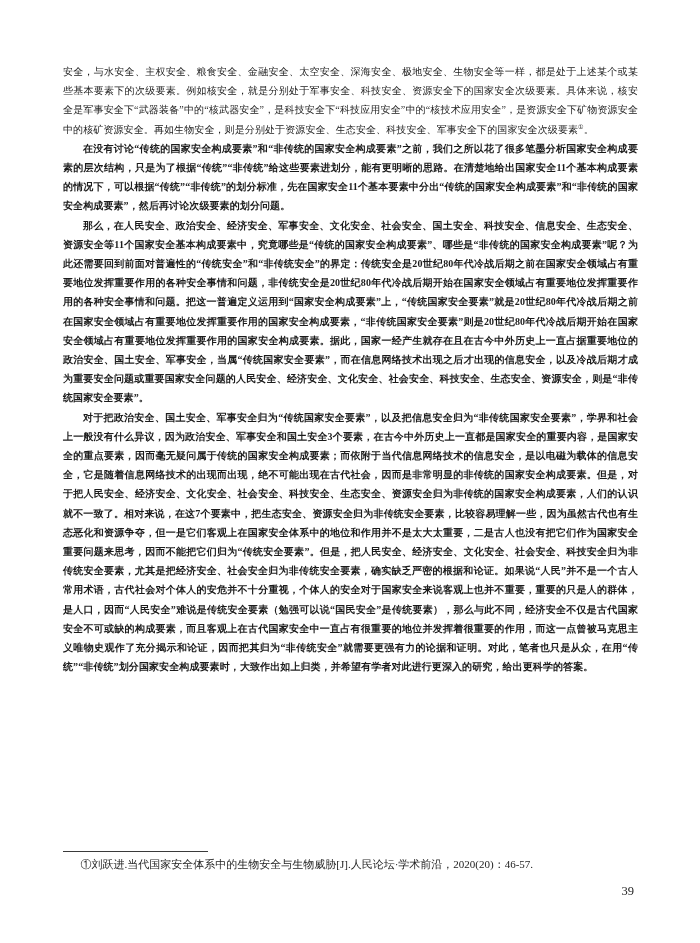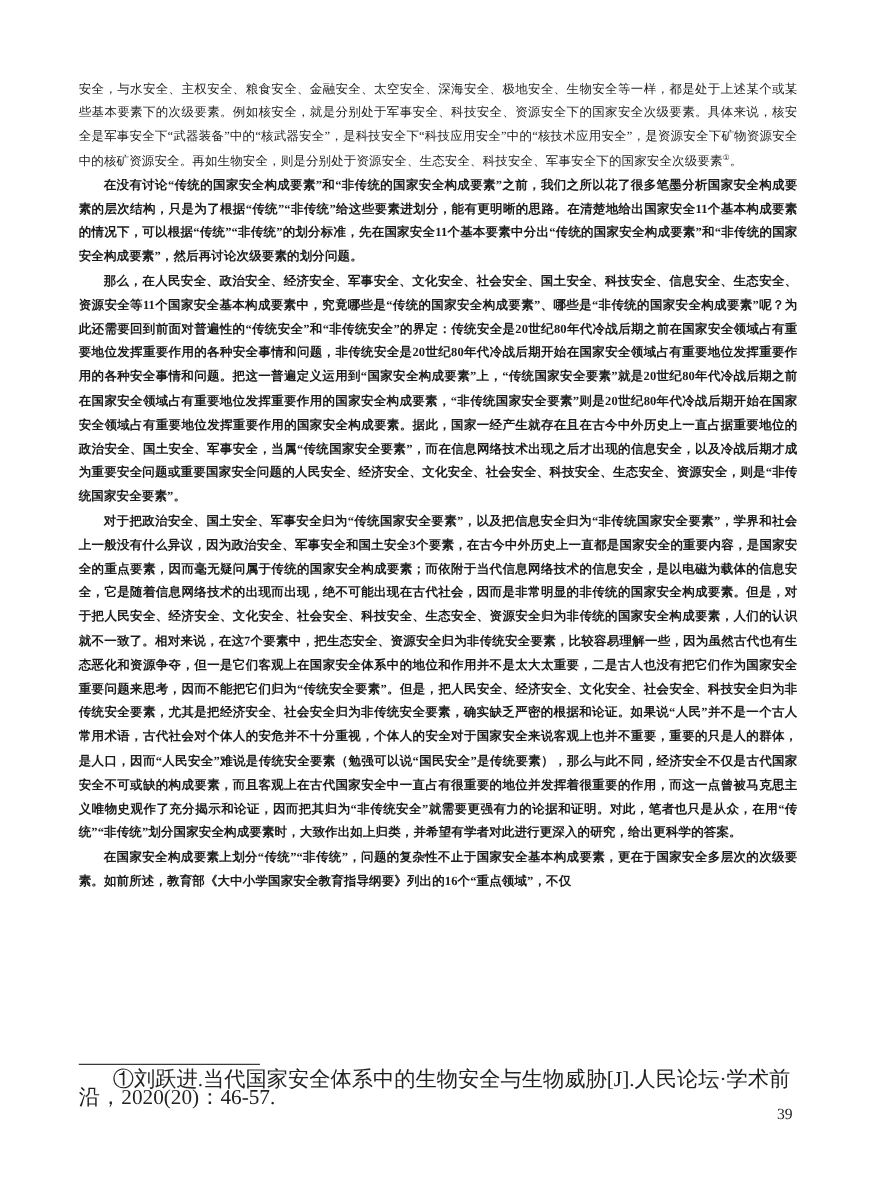--- a/index.html
+++ b/index.html
@@ -39,21 +39,21 @@
     width: 575px;
   }
   .fn-rule {
     width: 145px;
     height: 0;
     border-top: 1px solid #3a3a3a;
     margin-bottom: 5px;
   }
   .footnote {
     margin: 0;
-    font-size: 17px;
+    font-size: 11px;
     line-height: 14px;
     text-indent: 1.6em;
     color: #222222;
   }
   .pageno {
     position: absolute;
     right: 66px;
     top: 884px;
     font-size: 12.5px;
     color: #1b1b1b;
@@ -62,21 +62,20 @@
 </style>
 </head>
 <body>
 
 <div class="sheet">
   <div class="textblock">
       <p class="para"><span>安全，与水安全、主权安全、粮食安全、金融安全、太空安全、深海安全、极地安全、生物安全等一样，都是处于上述某个或某些基本要素下的次级要素。例如核安全，就是分别处于军事安全、科技安全、资源安全下的国家安全次级要素。具体来说，核安全是军事安全下“武器装备”中的“核武器安全”，是科技安全下“科技应用安全”中的“核技术应用安全”，是资源安全下矿物资源安全中的核矿资源安全。再如生物安全，则是分别处于资源安全、生态安全、科技安全、军事安全下的国家安全次级要素</span><sup class="fnmark">①</sup><span>。</span></p>
       <p class="para indent"><span>在没有讨论“传统的国家安全构成要素”和“非传统的国家安全构成要素”之前，我们之所以花了很多笔墨分析国家安全构成要素的层次结构，只是为了根据“传统”“非传统”给这些要素进划分，能有更明晰的思路。在清楚地给出国家安全11个基本构成要素的情况下，可以根据“传统”“非传统”的划分标准，先在国家安全11个基本要素中分出“传统的国家安全构成要素”和“非传统的国家安全构成要素”，然后再讨论次级要素的划分问题。</span></p>
       <p class="para indent"><span>那么，在人民安全、政治安全、经济安全、军事安全、文化安全、社会安全、国土安全、科技安全、信息安全、生态安全、资源安全等11个国家安全基本构成要素中，究竟哪些是“传统的国家安全构成要素”、哪些是“非传统的国家安全构成要素”呢？为此还需要回到前面对普遍性的“传统安全”和“非传统安全”的界定：传统安全是20世纪80年代冷战后期之前在国家安全领域占有重要地位发挥重要作用的各种安全事情和问题，非传统安全是20世纪80年代冷战后期开始在国家安全领域占有重要地位发挥重要作用的各种安全事情和问题。把这一普遍定义运用到“国家安全构成要素”上，“传统国家安全要素”就是20世纪80年代冷战后期之前在国家安全领域占有重要地位发挥重要作用的国家安全构成要素，“非传统国家安全要素”则是20世纪80年代冷战后期开始在国家安全领域占有重要地位发挥重要作用的国家安全构成要素。据此，国家一经产生就存在且在古今中外历史上一直占据重要地位的政治安全、国土安全、军事安全，当属“传统国家安全要素”，而在信息网络技术出现之后才出现的信息安全，以及冷战后期才成为重要安全问题或重要国家安全问题的人民安全、经济安全、文化安全、社会安全、科技安全、生态安全、资源安全，则是“非传统国家安全要素”。</span></p>
       <p class="para indent"><span>对于把政治安全、国土安全、军事安全归为“传统国家安全要素”，以及把信息安全归为“非传统国家安全要素”，学界和社会上一般没有什么异议，因为政治安全、军事安全和国土安全3个要素，在古今中外历史上一直都是国家安全的重要内容，是国家安全的重点要素，因而毫无疑问属于传统的国家安全构成要素；而依附于当代信息网络技术的信息安全，是以电磁为载体的信息安全，它是随着信息网络技术的出现而出现，绝不可能出现在古代社会，因而是非常明显的非传统的国家安全构成要素。但是，对于把人民安全、经济安全、文化安全、社会安全、科技安全、生态安全、资源安全归为非传统的国家安全构成要素，人们的认识就不一致了。相对来说，在这7个要素中，把生态安全、资源安全归为非传统安全要素，比较容易理解一些，因为虽然古代也有生态恶化和资源争夺，但一是它们客观上在国家安全体系中的地位和作用并不是太大太重要，二是古人也没有把它们作为国家安全重要问题来思考，因而不能把它们归为“传统安全要素”。但是，把人民安全、经济安全、文化安全、社会安全、科技安全归为非传统安全要素，尤其是把经济安全、社会安全归为非传统安全要素，确实缺乏严密的根据和论证。如果说“人民”并不是一个古人常用术语，古代社会对个体人的安危并不十分重视，个体人的安全对于国家安全来说客观上也并不重要，重要的只是人的群体，是人口，因而“人民安全”难说是传统安全要素（勉强可以说“国民安全”是传统要素），那么与此不同，经济安全不仅是古代国家安全不可或缺的构成要素，而且客观上在古代国家安全中一直占有很重要的地位并发挥着很重要的作用，而这一点曾被马克思主义唯物史观作了充分揭示和论证，因而把其归为“非传统安全”就需要更强有力的论据和证明。对此，笔者也只是从众，在用“传统”“非传统”划分国家安全构成要素时，大致作出如上归类，并希望有学者对此进行更深入的研究，给出更科学的答案。</span></p>
-      <p class="para indent"><span>在国家安全构成要素上划分“传统”“非传统”，问题的复杂性不止于国家安全基本构成要素，更在于国家安全多层次的次级要素。如前所述，教育部《大中小学国家安全教育指导纲要》列出的16个“重点领域”，不仅</span></p>
     </div>
 
   <div class="footnote-area">
     <div class="fn-rule"></div>
     <p class="footnote"><span>①</span><span>刘跃进.当代国家安全体系中的生物安全与生物威胁[J].人民论坛·学术前沿，2020(20)：46-57.</span></p>
   </div>
 
   <div class="pageno">39</div>
 </div>
 

